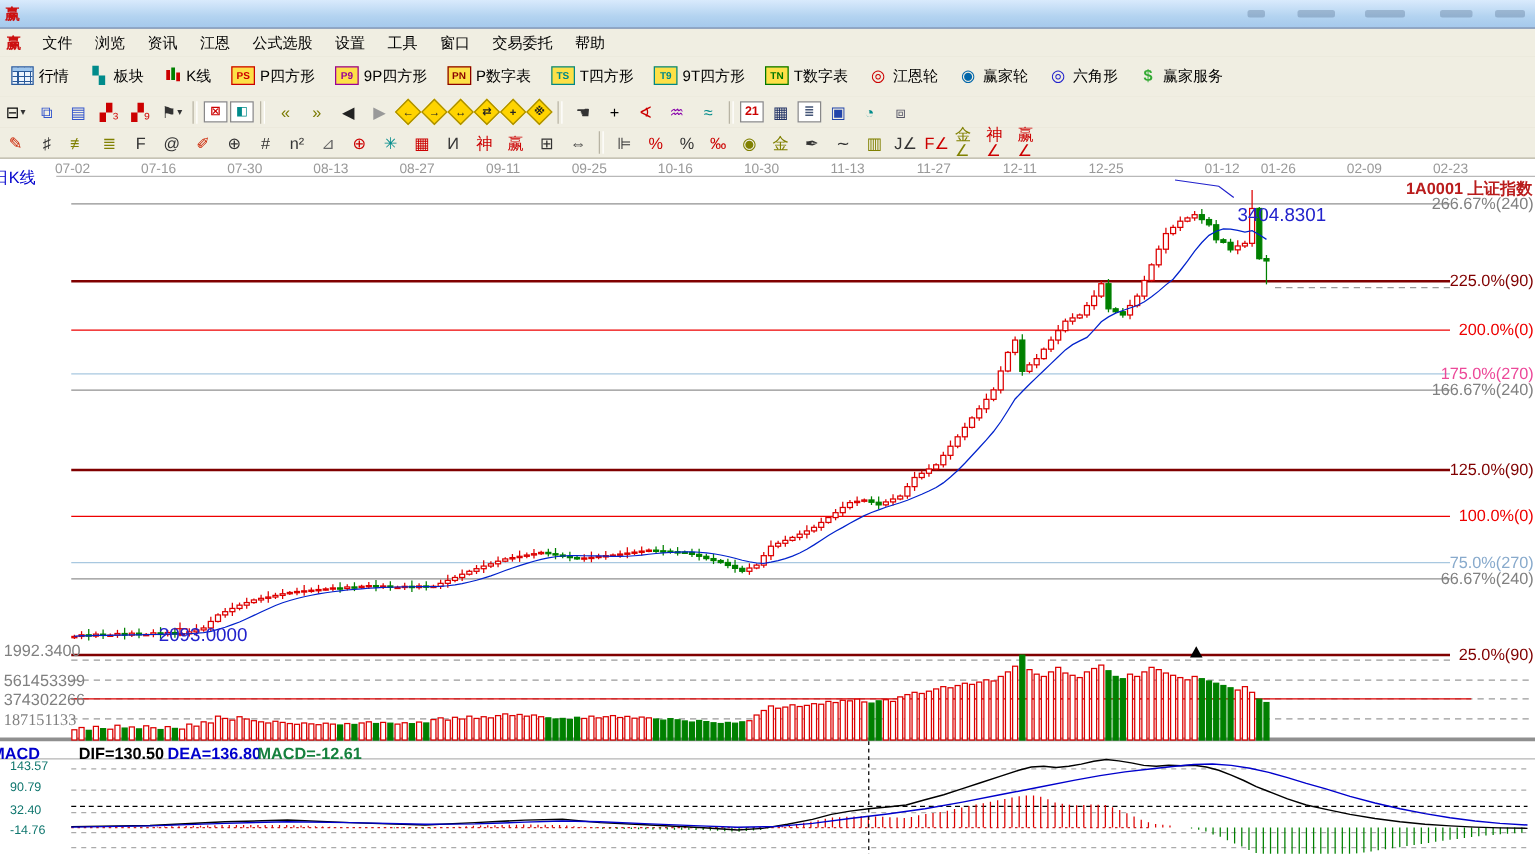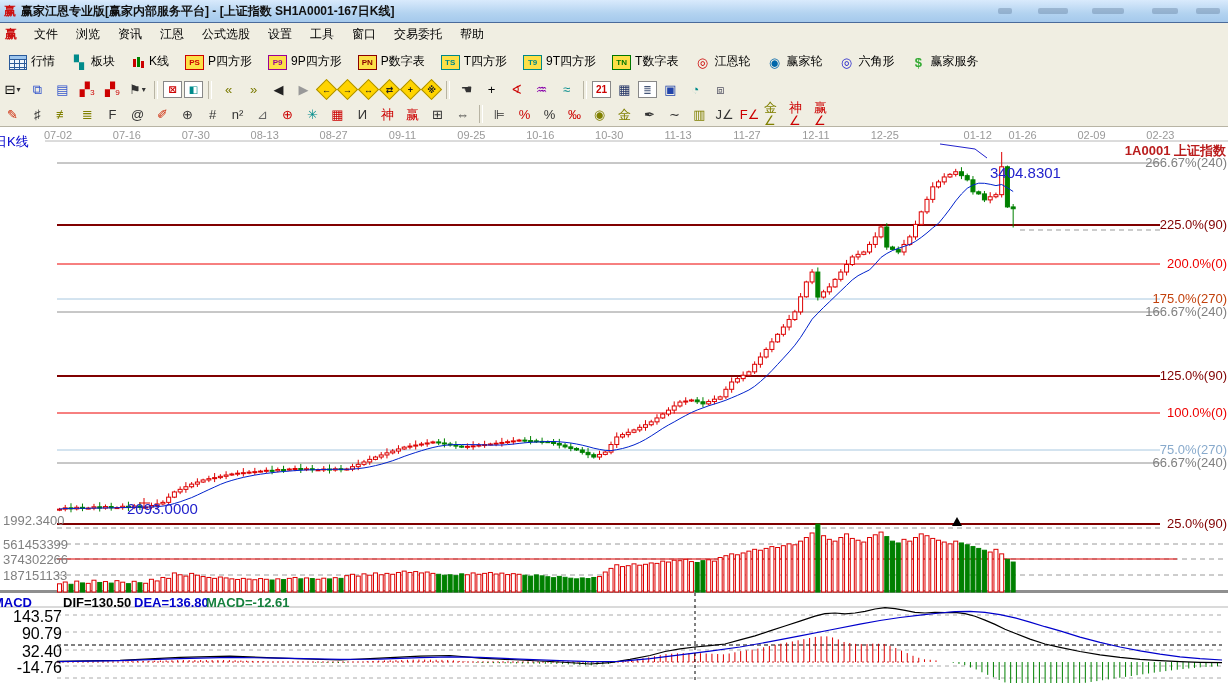--- a/index.html
+++ b/index.html
@@ -15,21 +15,21 @@
   
   #menubar{position:absolute;left:0;top:23px;width:1228px;height:22px;background:#f0eee2;
     border-bottom:1px solid #ddd9c8;display:flex;align-items:center;font-size:12px;color:#000}
   #menu-logo{color:#cc1111;margin:0 8px 0 5px;font-weight:bold;font-size:12px}
   .mitem{padding:2px 9px;cursor:default}
   
   .tbar{position:absolute;left:0;width:1228px;background:#f0eee2;display:flex;align-items:center}
   #tbar1{top:45px;height:32px;border-bottom:1px solid #e0dccb;font-size:12px}
   #tbar2{top:77px;height:25px;border-bottom:1px solid #e0dccb}
   #tbar3{top:102px;height:24px;border-bottom:1px solid #b8b4a4}
-  .t1btn{display:flex;align-items:flex-end;gap:4px;padding:3px 6px;margin-left:2px;cursor:default;border:1px solid transparent}
+  .t1btn{display:flex;align-items:flex-start;gap:4px;padding:3px 6px;margin-left:2px;cursor:default;border:1px solid transparent}
   .badge{display:inline-flex;width:17px;height:13px;border:1px solid currentColor;
     font-size:8px;font-weight:bold;align-items:center;justify-content:center;background:#fde047}
   .micon{display:inline-flex;width:16px;height:15px;align-items:center;justify-content:center;font-size:13px;line-height:1}
   .grid-ic{width:16px;height:13px;border:1px solid #2a5a9a;
     background:linear-gradient(#9ec6ee 3px,transparent 3px),
       repeating-linear-gradient(90deg,transparent 0 4px,#2a5a9a 4px 5px),
       repeating-linear-gradient(transparent 0 3px,#2a5a9a 3px 4px);background-color:#eef5fd}
   .cndl{position:relative;width:14px;height:14px}
   .cndl i{position:absolute;width:3px}
   .icell{display:inline-flex;width:21px;height:19px;align-items:center;justify-content:center;
@@ -43,36 +43,35 @@
   .caret{font-size:8px;color:#333;margin-left:1px}
   
   #chart-region{position:absolute;left:0;top:128px;width:1032px;height:557px;background:#fff}
   #chart-svg{position:absolute;left:0;top:0}
   .lbl{position:absolute;white-space:nowrap}
   .date-lbl{font-size:11px;color:#999;width:44px;text-align:center}
   #period-label{left:-6px;top:5px;font-size:13px;color:#0000cc}
   #symbol-label{left:1100px;top:14px;width:126px;text-align:right;font-size:13px;font-weight:bold;color:#b91c1c}
   .lvl-lbl{left:1140px;width:87px;text-align:right;font-size:13px}
   .left-lbl{left:3px;width:78px;font-size:13px;color:#808080}
-  .macd-tick{left:8px;width:54px;text-align:right;font-size:16px;color:#000000}
+  .macd-tick{left:8px;width:54px;text-align:left;font-size:10px;color:#0f766e}
   #macd-name{left:-7px;top:467px;font-size:13px;font-weight:bold;color:#0000cc}
   #dif-label{left:63px;top:467px;font-size:13px;font-weight:bold;color:#000}
   #dea-label{left:134px;top:467px;font-size:13px;font-weight:bold;color:#0000cc}
   #macd-label{left:206px;top:467px;font-size:13px;font-weight:bold;color:#15803d}
   #anno-low{left:127px;top:372px;font-size:15px;color:#2222cc}
   #anno-high{left:990px;top:36px;font-size:15px;color:#2222cc}
 </style>
 </head>
 <body>
 
 <div id="app">
 
   <div id="titlebar">
     <span id="title-logo">赢</span>
-    <span>赢家江恩专业版[赢家内部服务平台] - [上证指数  SH1A0001-167日K线]</span>
     <span class="ghost" style="left:998px;width:14px"></span>
     <span class="ghost" style="left:1038px;width:30px"></span>
     <span class="ghost" style="left:1092px;width:32px"></span>
     <span class="ghost" style="left:1152px;width:26px"></span>
     <span class="ghost" style="left:1196px;width:24px"></span>
   </div>
 
   <div id="menubar">
     <span id="menu-logo">赢</span>
 
@@ -966,30 +965,30 @@
       <span class="lbl date-lbl" style="left: 725px; top: 1px;">11-27</span>
       <span class="lbl date-lbl" style="left: 793.9px; top: 1px;">12-11</span>
       <span class="lbl date-lbl" style="left: 862.8px; top: 1px;">12-25</span>
       <span class="lbl date-lbl" style="left: 931.7px; top: 1px; margin-left: 24px;">01-12</span>
       <span class="lbl date-lbl" style="left: 1000.6px; top: 1px;">01-26</span>
       <span class="lbl date-lbl" style="left: 1069.5px; top: 1px;">02-09</span>
       <span class="lbl date-lbl" style="left: 1138.4px; top: 1px;">02-23</span>
       <span class="lbl lvl-lbl" style="top: 27px; color: rgb(128, 128, 128);">266.67%(240)</span>
       <span class="lbl lvl-lbl" style="top: 89px; color: rgb(128, 0, 0);">225.0%(90)</span>
       <span class="lbl lvl-lbl" style="top: 128px; color: rgb(238, 0, 0);">200.0%(0)</span>
-      <span class="lbl lvl-lbl" style="top: 163px; color: #c2410c;">175.0%(270)</span>
+      <span class="lbl lvl-lbl" style="top: 163px; color: #ec4899;">175.0%(270)</span>
       <span class="lbl lvl-lbl" style="top: 176px; color: rgb(128, 128, 128);">166.67%(240)</span>
       <span class="lbl lvl-lbl" style="top: 240px; color: rgb(128, 0, 0);">125.0%(90)</span>
       <span class="lbl lvl-lbl" style="top: 277px; color: rgb(238, 0, 0);">100.0%(0)</span>
       <span class="lbl lvl-lbl" style="top: 314px; color: rgb(136, 170, 204);">75.0%(270)</span>
       <span class="lbl lvl-lbl" style="top: 327px; color: rgb(128, 128, 128);">66.67%(240)</span>
       <span class="lbl lvl-lbl" style="top: 388px; color: rgb(128, 0, 0);">25.0%(90)</span>
       <span class="lbl left-lbl" style="top: 385px;">1992.3400</span>
       <span class="lbl left-lbl" style="top: 409px;">561453399</span>
       <span class="lbl left-lbl" style="top: 424px;">374302266</span>
-      <span class="lbl left-lbl" style="top: 440px;">187151133</span>
+      <span class="lbl left-lbl" style="top: 440px; font-family: Liberation Serif, serif;">187151133</span>
       <span class="lbl macd-tick" style="top: 480px;">143.57</span>
       <span class="lbl macd-tick" style="top: 497px;">90.79</span>
       <span class="lbl macd-tick" style="top: 515px;">32.40</span>
       <span class="lbl macd-tick" style="top: 531px;">-14.76</span>
     </div>
 
 </div>
 
 </body></html>

